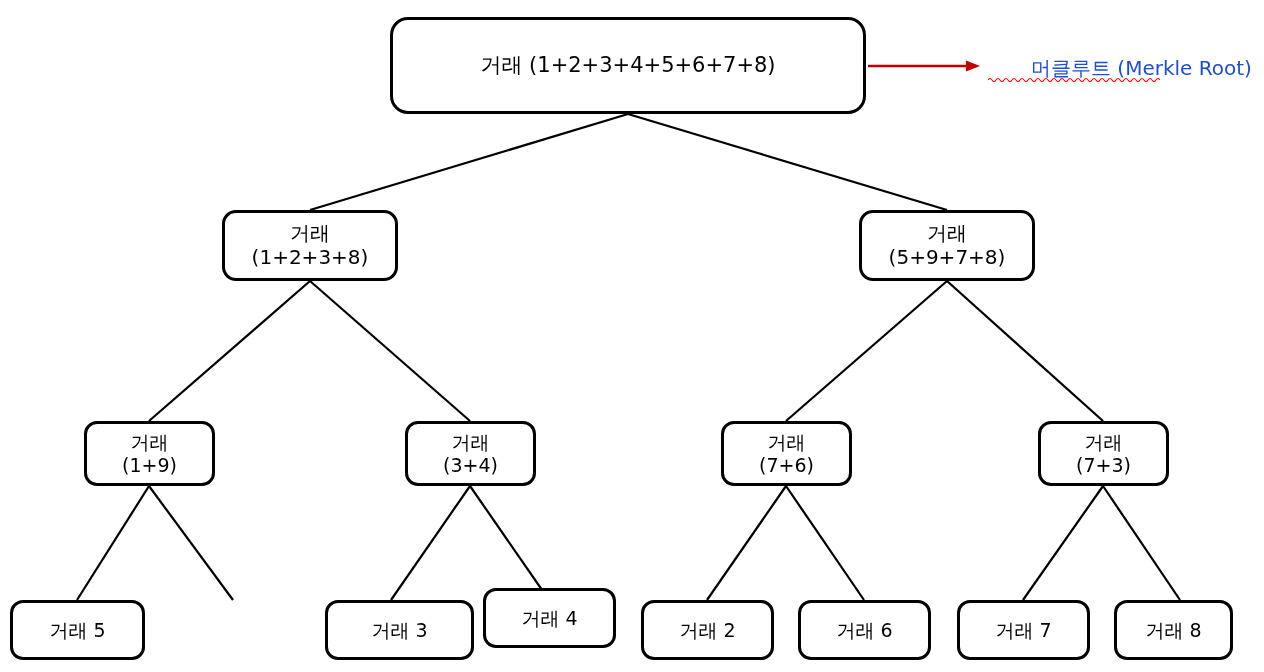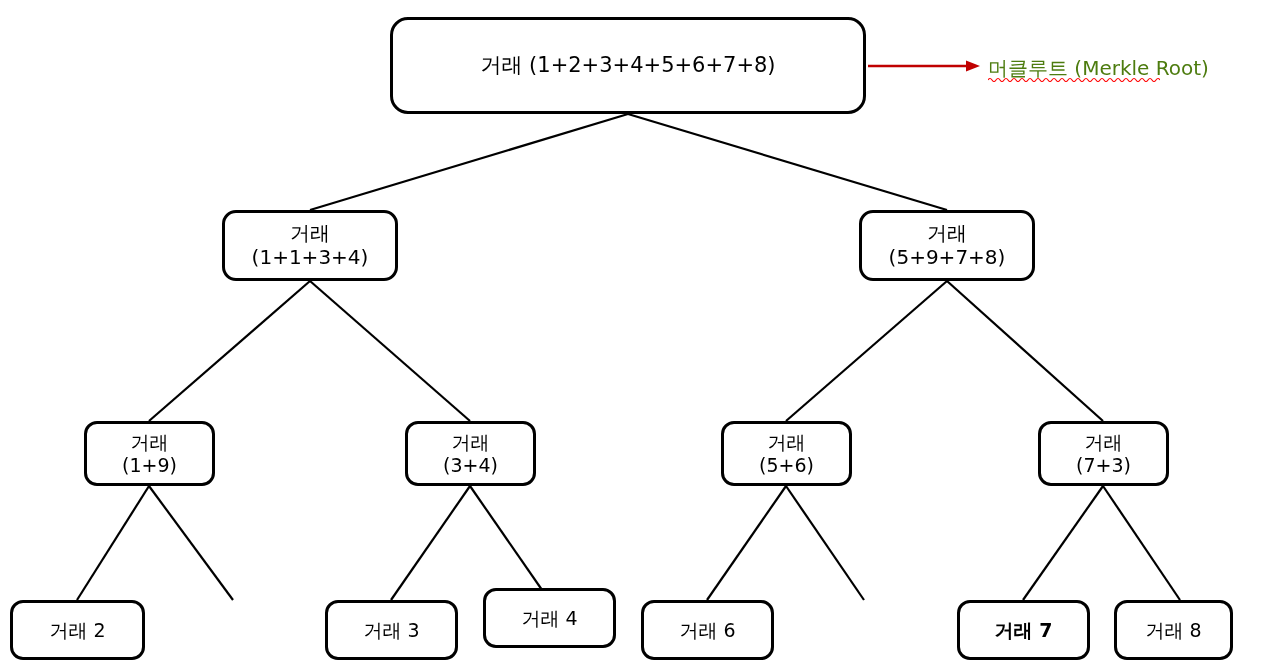--- a/index.html
+++ b/index.html
@@ -51,23 +51,24 @@
     font-size: 19px;
   }
   .node-leaf {
     border-radius: 13px;
     font-size: 19px;
   }
   .node-line { display: block; }
   .annotation {
     position: absolute;
     font-size: 20px;
-    color: #4d7c0f;
+    color: #1d4ed8;
     white-space: nowrap;
     z-index: 3;
+    margin-left: 43px;
   }
   .squiggle {
     position: absolute;
     z-index: 4;
     pointer-events: none;
   }
 </style>
 </head>
 <body>
 
@@ -103,57 +104,60 @@
       <polygon points="980,66 966,60.5 966,71.5" fill="#c00000"></polygon>
     </g>
   </svg>
 
   <div class="node node-root" style="left:390px; top:17px; width:476px; height:97px;">
     <span class="node-line">거래 (1+2+3+4+5+6+7+8)</span>
   </div>
 
   <div class="node node-mid" style="left:222px; top:210px; width:176px; height:71px;">
     <span class="node-line">거래</span>
-    <span class="node-line">(1+1+3+4)</span>
+    <span class="node-line">(1+2+3+8)</span>
   </div>
   <div class="node node-mid" style="left:859px; top:210px; width:176px; height:71px;">
     <span class="node-line">거래</span>
     <span class="node-line">(5+9+7+8)</span>
   </div>
 
   <div class="node node-sub" style="left:84px; top:421px; width:131px; height:65px;">
     <span class="node-line">거래</span>
     <span class="node-line">(1+9)</span>
   </div>
   <div class="node node-sub" style="left:405px; top:421px; width:131px; height:65px;">
     <span class="node-line">거래</span>
     <span class="node-line">(3+4)</span>
   </div>
   <div class="node node-sub" style="left:721px; top:421px; width:131px; height:65px;">
     <span class="node-line">거래</span>
-    <span class="node-line">(5+6)</span>
+    <span class="node-line">(7+6)</span>
   </div>
   <div class="node node-sub" style="left:1038px; top:421px; width:131px; height:65px;">
     <span class="node-line">거래</span>
     <span class="node-line">(7+3)</span>
   </div>
 
   <div class="node node-leaf" style="left:10px; top:600px; width:135px; height:60px;">
-    <span class="node-line">거래 2</span>
+    <span class="node-line">거래 5</span>
   </div>
-  <div class="node node-leaf" style="left:325px; top:600px; width:133px; height:60px;">
+  <div class="node node-leaf" style="left:325px; top:600px; width:149px; height:60px;">
     <span class="node-line">거래 3</span>
   </div>
   <div class="node node-leaf" style="left:483px; top:588px; width:133px; height:60px;">
     <span class="node-line">거래 4</span>
   </div>
   <div class="node node-leaf" style="left:641px; top:600px; width:133px; height:60px;">
+    <span class="node-line">거래 2</span>
+  </div>
+  <div class="node node-leaf" style="left:798px; top:600px; width:133px; height:60px;">
     <span class="node-line">거래 6</span>
   </div>
-  <div class="node node-leaf" style="left:957px; top:600px; width:133px; height:60px;font-weight:bold;">
+  <div class="node node-leaf" style="left:957px; top:600px; width:133px; height:60px;">
     <span class="node-line">거래 7</span>
   </div>
   <div class="node node-leaf" style="left:1114px; top:600px; width:119px; height:60px;">
     <span class="node-line">거래 8</span>
   </div>
 
   <div class="annotation" style="left:988px; top:55px;">머클루트 (Merkle Root)</div>
 
   <svg class="squiggle" style="left:988px; top:76px;" width="172" height="6" viewBox="0 0 172 6" xmlns="http://www.w3.org/2000/svg">
     <path d="M0 4 Q2 1 4 4 T8 4 T12 4 T16 4 T20 4 T24 4 T28 4 T32 4 T36 4 T40 4 T44 4 T48 4 T52 4 T56 4 T60 4 T64 4 T68 4 T72 4 T76 4 T80 4 T84 4 T88 4 T92 4 T96 4 T100 4 T104 4 T108 4 T112 4 T116 4 T120 4 T124 4 T128 4 T132 4 T136 4 T140 4 T144 4 T148 4 T152 4 T156 4 T160 4 T164 4 T168 4 T172 4" stroke="#ff0000" stroke-width="1.1" fill="none"></path>

